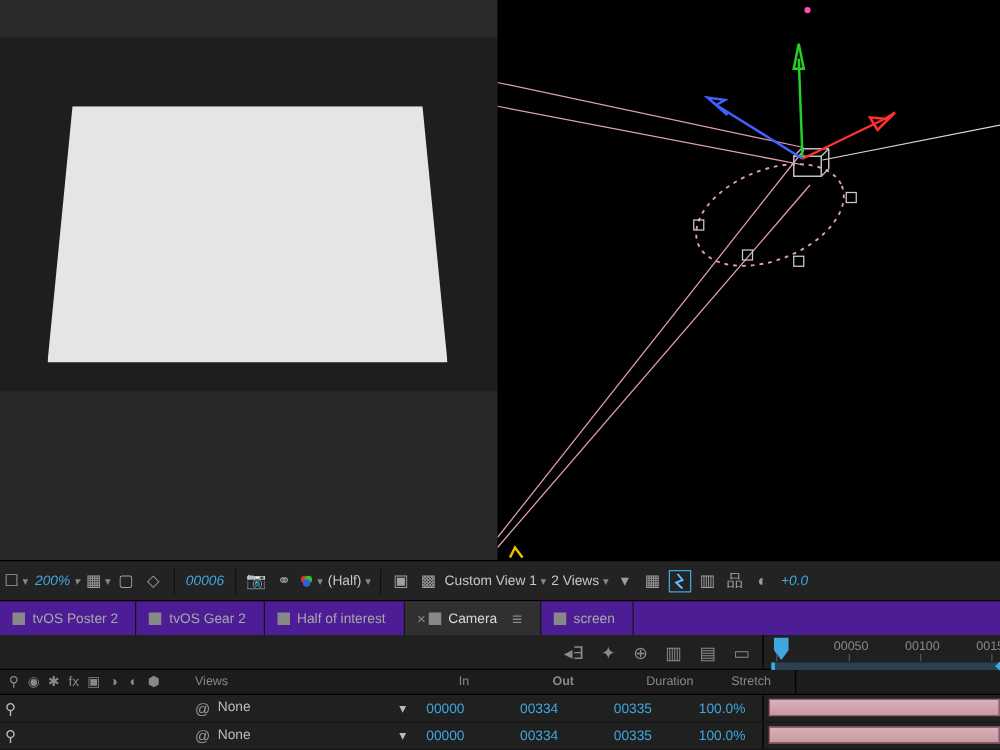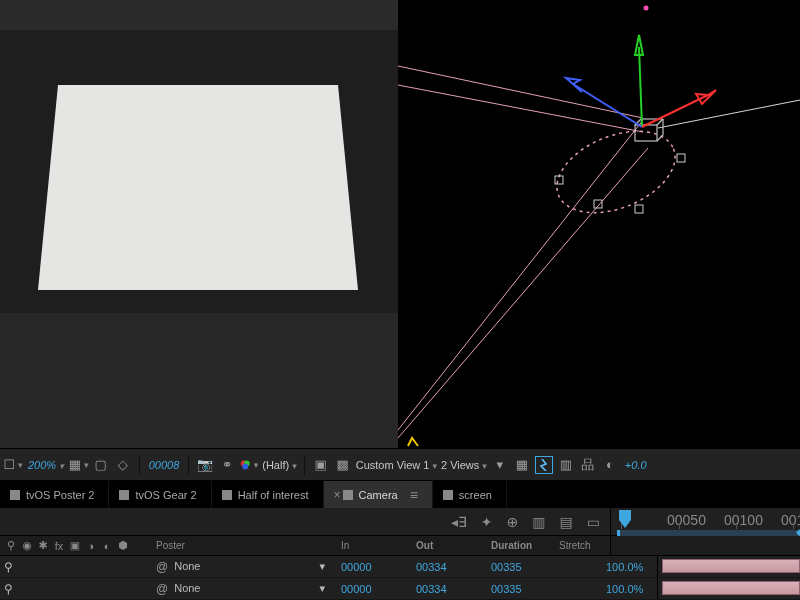--- a/index.html
+++ b/index.html
@@ -80,21 +80,21 @@
   display: inline-flex; align-items: center;
 }
 .drop::after { content: "▾"; font-size: 9px; color: #888; margin-left: 3px; }
 
 
 .tabs {
   position: absolute;
   left: 0; right: 0;
   top: 480px;
   height: 28px;
-  background: #000000;
+  background: #4c1d95;
   display: flex;
   align-items: center;
   border-top: 1px solid #000;
 }
 .tab {
   display: flex; align-items: center;
   height: 28px;
   padding: 0 14px 0 10px;
   border-right: 1px solid #151515;
   gap: 6px;
@@ -126,54 +126,54 @@
   flex: 0 0 170px;
   display: flex; align-items: center; justify-content: flex-end;
   gap: 14px; padding-right: 10px;
 }
 .tl-top-mid .ti { color: #8a8a8a; font-size: 14px; }
 .tl-top-right {
   flex: 1;
   border-left: 1px solid #000;
   position: relative;
 }
-.ruler-label { font-size: 14px; color: #888; position: absolute; top: 4px; }
+.ruler-label { font-size: 10px; color: #888; position: absolute; top: 4px; }
 .tick { position: absolute; top: 15px; width:1px; height: 6px; background: #555; }
 .playhead { position: absolute; top: 2px; }
 
 .tl-header {
   height: 20px;
   background: #1c1c1c;
   display: flex;
   font-size: 10px;
   color: #888;
   border-bottom: 1px solid #000;
 }
 .hc-switches { flex: 0 0 150px; display: flex; align-items: center; gap: 2px; padding-left: 4px; }
 .hc-switches .si { width: 14px; text-align: center; font-size: 11px; color: #888; }
 .hc-parent { flex: 0 0 185px; padding-left: 6px; display: flex; align-items: center; }
-.hc-in     { flex: 0 0 75px; padding-left: 6px; display:flex; align-items:center; }
+.hc-in     { flex: 0 0 75px; padding-left: 6px; display:flex; align-items:center;margin-left:26px; }
 .hc-out    { flex: 0 0 75px; padding-left: 6px; display:flex; align-items:center;font-weight:bold; }
-.hc-dur    { flex: 0 0 68px; padding-left: 6px; display:flex; align-items:center;font-weight:bold; }
+.hc-dur    { flex: 0 0 68px; padding-left: 6px; display:flex; align-items:center; }
 .hc-str    { flex: 0 0 57px; padding-left: 6px; display:flex; align-items:center; }
 .hc-track  { flex: 1; border-left: 1px solid #000; position:relative; }
 
 .tl-row {
   height: 22px;
   display: flex;
   border-bottom: 1px solid #151515;
   font-size: 11px;
 }
 .rc-switches { flex: 0 0 150px; display: flex; align-items: center; padding-left: 4px; gap: 2px; }
 .rc-parent { flex: 0 0 185px; display: flex; align-items: center; gap: 6px; padding-left: 6px; color: #bbb; }
 .rc-parent .spiral { color: #999; font-size: 12px; }
 .rc-parent .dd { flex: 1; display:flex; justify-content:space-between; padding-right:10px; }
 .rc-in, .rc-out, .rc-dur { flex: 0 0 75px; color:#3fa7e0; padding-left:6px; display:flex; align-items:center; }
 .rc-dur { flex: 0 0 68px; text-align: right; }
-.rc-str { flex: 0 0 57px; color:#3fa7e0; padding-left:6px; display:flex; align-items:center;margin-left:47px; }
+.rc-str { flex: 0 0 57px; color:#3fa7e0; padding-left:6px; display:flex; align-items:center; }
 .rc-track { flex: 1; border-left:1px solid #000; position:relative; }
 .bar { position:absolute; top:3px; left:4px; right:0; height:14px; background: linear-gradient(#d8b0b8, #c898a0); border:1px solid #906070; }
 
 .tree { color:#bbb; font-size:12px; }
 </style>
 </head>
 <body>
 
 <div class="viewports">
   <div class="vp-left">
@@ -223,21 +223,21 @@
   </div>
 </div>
 
 <div class="toolbar">
   <span class="ico drop">☐</span>
   <span class="val drop">200%</span>
   <span class="ico drop">▦</span>
   <span class="ico">▢</span>
   <span class="ico">◇</span>
   <span class="sep"></span>
-  <span class="val">00008</span>
+  <span class="val">00006</span>
   <span class="sep"></span>
   <span class="ico">📷</span>
   <span class="ico">⚭</span>
   <span class="ico drop">
     <svg width="14" height="14" viewBox="0 0 14 14">
         <circle cx="5" cy="5" r="4" fill="#e03030"></circle>
         <circle cx="9" cy="5" r="4" fill="#30c030"></circle>
         <circle cx="7" cy="9" r="4" fill="#3060e0"></circle>
       </svg>
   </span>
@@ -320,21 +320,21 @@
     <div class="hc-switches">
       <span class="si tree">⚲</span>
       <span class="si">◉</span>
       <span class="si">✱</span>
       <span class="si">fx</span>
       <span class="si">▣</span>
       <span class="si">◑</span>
       <span class="si">◐</span>
       <span class="si">⬢</span>
     </div>
-    <div class="hc-parent">Poster</div>
+    <div class="hc-parent">Views</div>
     <div class="hc-in">In</div>
     <div class="hc-out">Out</div>
     <div class="hc-dur">Duration</div>
     <div class="hc-str">Stretch</div>
     <div class="hc-track"></div>
   </div>
 
   <div class="tl-row">
     <div class="rc-switches">
         <span class="tree">⚲</span>

